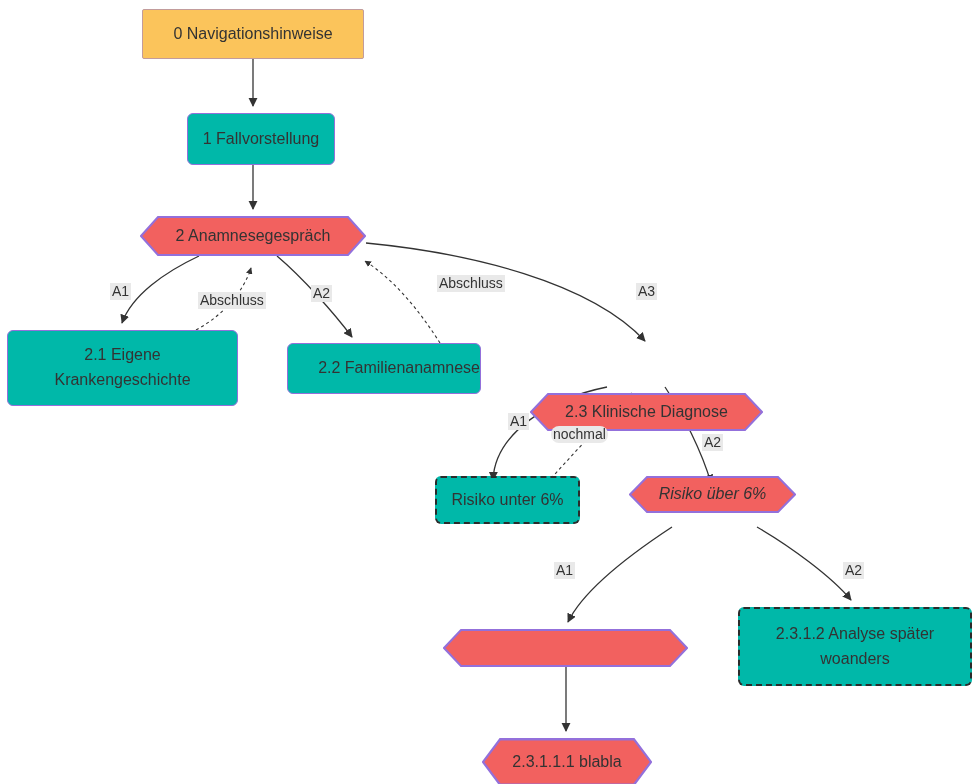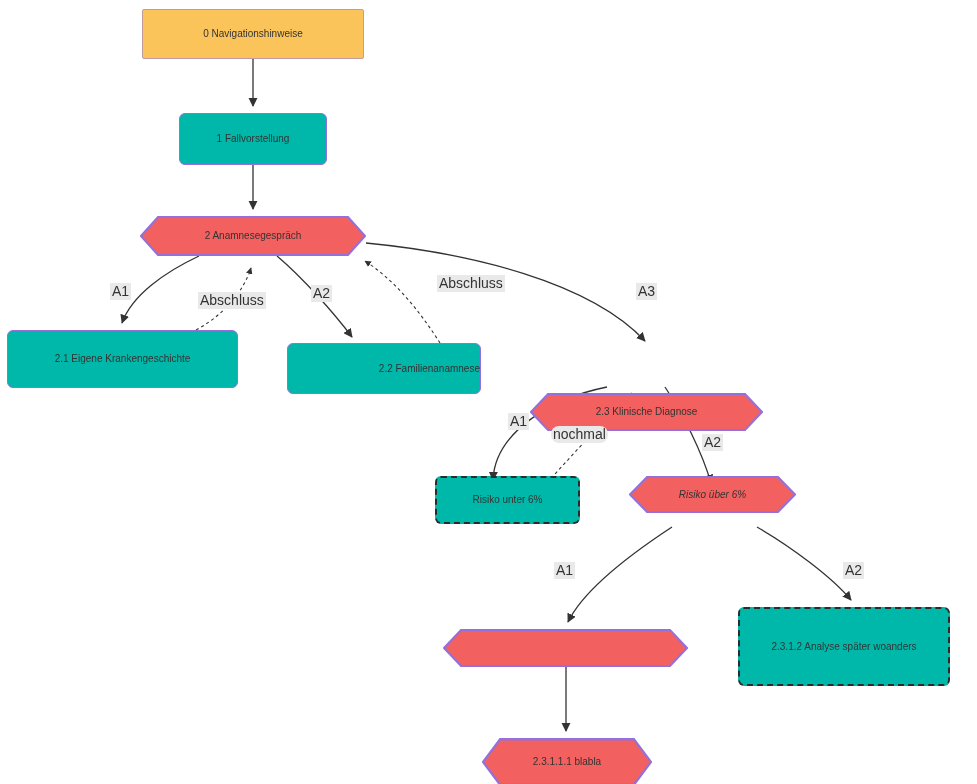--- a/index.html
+++ b/index.html
@@ -24,21 +24,21 @@
     width: 977px;
     height: 784px;
   }
   .node {
     position: absolute;
     display: flex;
     align-items: center;
     justify-content: center;
     text-align: center;
     color: #333333;
-    font-size: 10px;
+    font-size: 16px;
     line-height: 1.55;
     box-sizing: border-box;
     z-index: 2;
   }
   
   .node.rect {
     border-radius: 6px;
     border: 1.6px solid #9370DB;
   }
   .node.rect.orange {
@@ -130,32 +130,32 @@
 
     <path class="edge-path" d="M 757 527 C 790 546 832 577 851 600" marker-end="url(#arrow)"></path>
 
     <path class="edge-path" d="M 566 667 L 566 731" marker-end="url(#arrow)"></path>
   </svg>
 
   <div class="node rect orange" style="left:142px; top:9px; width:222px; height:50px;">
     <span>0 Navigationshinweise</span>
   </div>
 
-  <div class="node rect teal" style="left:179px; top:113px; width:148px; height:52px;">
+  <div class="node rect teal" style="left:187px; top:113px; width:148px; height:52px;">
     <span>1 Fallvorstellung</span>
   </div>
 
   <div class="node hex" style="left:140px; top:216px; width:226px; height:40px;">
     <svg class="hex-shape" viewBox="0 0 226 40" preserveAspectRatio="none">
       <polygon points="18,1 208,1 225,20 208,39 18,39 1,20" fill="#F2615F" stroke="#9370DB" stroke-width="2"></polygon>
     </svg>
     <span class="hex-label">2 Anamnesegespräch</span>
   </div>
 
-  <div class="node rect teal" style="left:7px; top:330px; width:231px; height:58px;align-items:center;">
+  <div class="node rect teal" style="left:7px; top:330px; width:231px; height:76px;align-items:center;">
     <span style="max-width:180px;">2.1 Eigene Krankengeschichte</span>
   </div>
 
   <div class="node rect teal" style="left:287px; top:343px; width:194px; height:51px;justify-content:flex-end;">
     <span>2.2 Familienanamnese</span>
   </div>
 
   <div class="node hex" style="left:530px; top:349px; width:233px; height:38px;margin-top:44px;">
     <svg class="hex-shape" viewBox="0 0 233 38" preserveAspectRatio="none">
       <polygon points="18,1 215,1 232,19 215,37 18,37 1,19" fill="#F2615F" stroke="#9370DB" stroke-width="2"></polygon>
@@ -173,21 +173,21 @@
     </svg>
     <span class="hex-label">Risiko über 6%</span>
   </div>
 
   <div class="node hex" style="left:443px; top:629px; width:245px; height:38px;">
     <svg class="hex-shape" viewBox="0 0 245 38" preserveAspectRatio="none">
       <polygon points="18,1 227,1 244,19 227,37 18,37 1,19" fill="#F2615F" stroke="#9370DB" stroke-width="2"></polygon>
     </svg>
   </div>
 
-  <div class="node rect dashed" style="left:738px; top:607px; width:212px; height:79px;">
+  <div class="node rect dashed" style="left:738px; top:607px; width:234px; height:79px;">
     <span style="max-width:185px;">2.3.1.2 Analyse später woanders</span>
   </div>
 
   <div class="node hex" style="left:482px; top:738px; width:170px; height:48px;">
     <svg class="hex-shape" viewBox="0 0 170 38" preserveAspectRatio="none">
       <polygon points="18,1 152,1 169,19 152,37 18,37 1,19" fill="#F2615F" stroke="#9370DB" stroke-width="2"></polygon>
     </svg>
     <span class="hex-label">2.3.1.1.1 blabla</span>
   </div>
 

